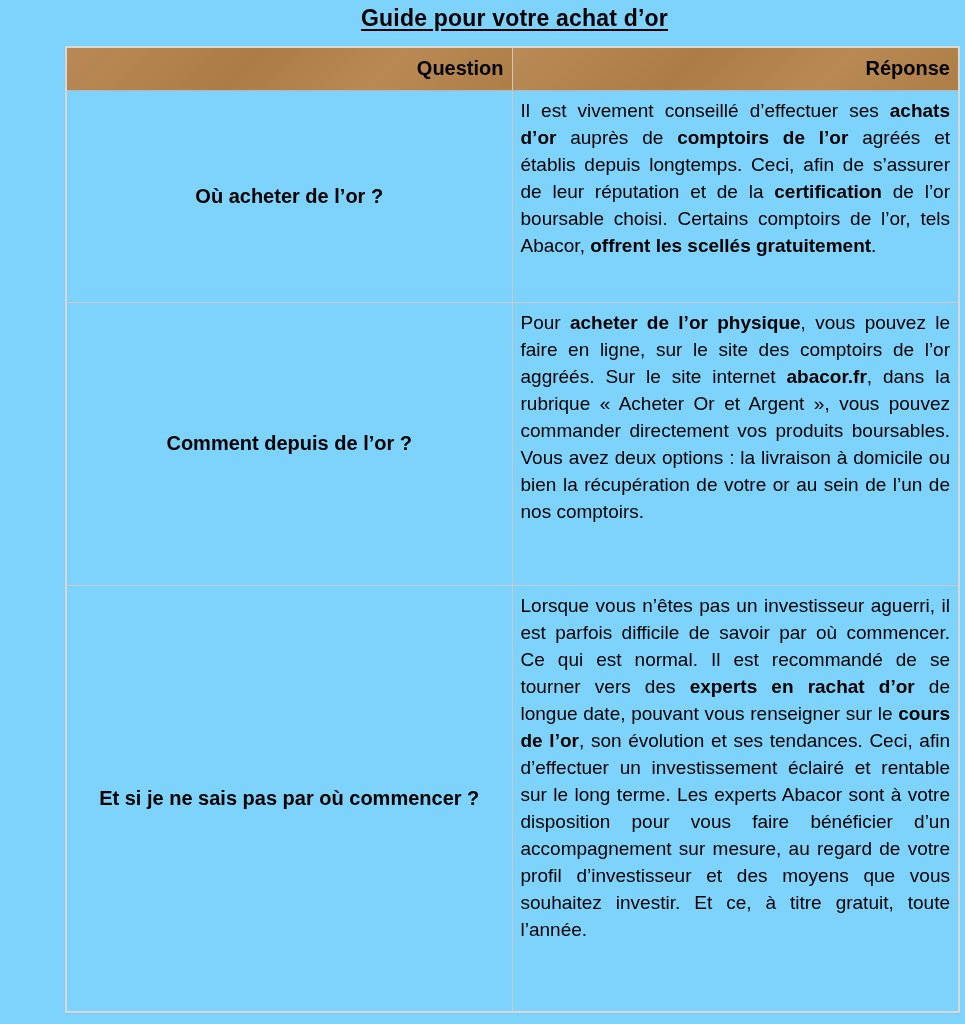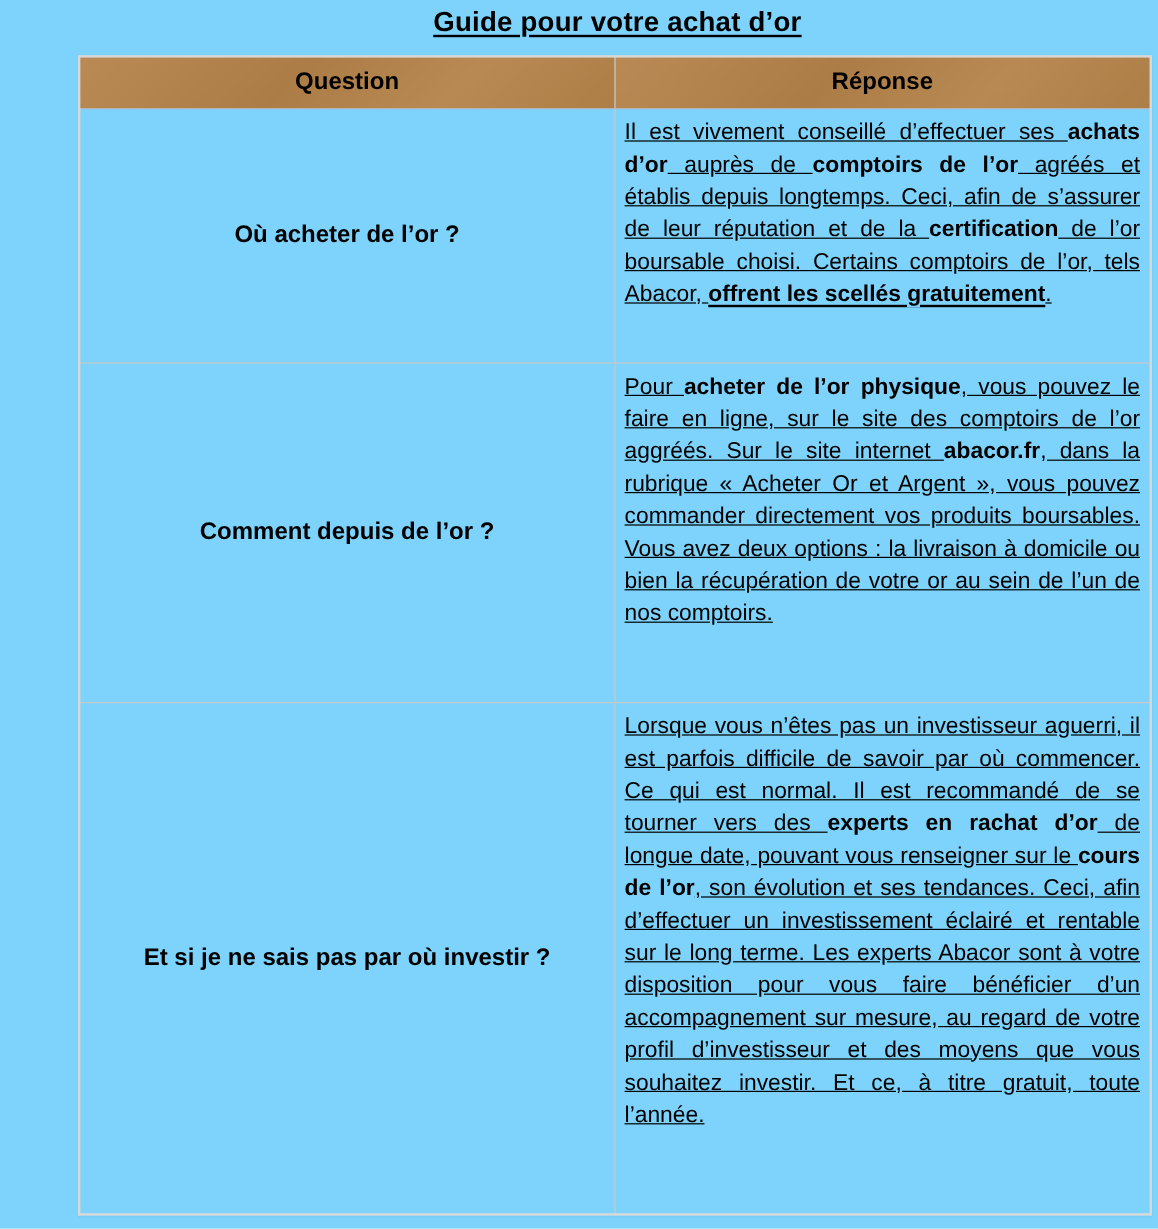--- a/index.html
+++ b/index.html
@@ -40,21 +40,21 @@
   th, td {
     border: 1px solid #c9c9c9;
     vertical-align: middle;
     box-sizing: border-box;
   }
   th.header-cell {
     height: 43px;
     background-color: #b5834a;
     background-image:
       linear-gradient(135deg, rgba(255,255,255,0.06) 0%, rgba(0,0,0,0.05) 40%, rgba(255,255,255,0.05) 70%, rgba(0,0,0,0.04) 100%);
-    text-align: center;
+    text-align: right;
     font-size: 20px;
     font-weight: bold;
     padding: 0 8px;
     border-color: #cfc9bf;
     border-bottom-color: #b5b5b5;
   }
   td.question-cell {
     text-align: center;
     font-weight: bold;
     font-size: 20px;
@@ -63,25 +63,24 @@
   td.answer-cell {
     text-align: justify;
     font-size: 19px;
     line-height: 27px;
     padding: 6px 8px 6px 8px;
     vertical-align: top;
   }
   tr.row-1 { height: 212px; }
   tr.row-2 { height: 283px; }
   tr.row-3 { height: 427px; }
-  .seg-normal { font-weight: normal; text-decoration: underline; }
+  .seg-normal { font-weight: normal; }
   .seg-bold { font-weight: bold; }
   .seg-bold-underline {
     font-weight: bold;
-    text-decoration: underline;
     text-decoration-thickness: 2px;
     text-underline-offset: 3px;
   }
 </style>
 </head>
 <body>
 
 <div class="page">
 
   <h1 class="doc-title">Guide pour votre achat d’or</h1>
@@ -100,19 +99,19 @@
     <tbody>
       <tr class="row-1">
         <td class="question-cell">Où acheter de l’or ?</td>
         <td class="answer-cell"><span class="seg-normal">Il est vivement conseillé d’effectuer ses </span><span class="seg-bold">achats d’or</span><span class="seg-normal"> auprès de </span><span class="seg-bold">comptoirs de l’or</span><span class="seg-normal"> agréés et établis depuis longtemps. Ceci, afin de s’assurer de leur réputation et de la </span><span class="seg-bold">certification</span><span class="seg-normal"> de l’or boursable choisi. Certains comptoirs de l’or, tels Abacor, </span><span class="seg-bold-underline">offrent les scellés gratuitement</span><span class="seg-normal">.</span></td>
       </tr>
       <tr class="row-2">
         <td class="question-cell">Comment depuis de l’or ?</td>
         <td class="answer-cell"><span class="seg-normal">Pour </span><span class="seg-bold">acheter de l’or physique</span><span class="seg-normal">, vous pouvez le faire en ligne, sur le site des comptoirs de l’or aggréés. Sur le site internet </span><span class="seg-bold">abacor.fr</span><span class="seg-normal">, dans la rubrique « Acheter Or et Argent », vous pouvez commander directement vos produits boursables. Vous avez deux options : la livraison à domicile ou bien la récupération de votre or au sein de l’un de nos comptoirs.</span></td>
       </tr>
       <tr class="row-3">
-        <td class="question-cell">Et si je ne sais pas par où investir ?</td>
+        <td class="question-cell">Et si je ne sais pas par où commencer ?</td>
         <td class="answer-cell"><span class="seg-normal">Lorsque vous n’êtes pas un investisseur aguerri, il est parfois difficile de savoir par où commencer. Ce qui est normal. Il est recommandé de se tourner vers des </span><span class="seg-bold">experts en rachat d’or</span><span class="seg-normal"> de longue date, pouvant vous renseigner sur le </span><span class="seg-bold">cours de l’or</span><span class="seg-normal">, son évolution et ses tendances. Ceci, afin d’effectuer un investissement éclairé et rentable sur le long terme. Les experts Abacor sont à votre disposition pour vous faire bénéficier d’un accompagnement sur mesure, au regard de votre profil d’investisseur et des moyens que vous souhaitez investir. Et ce, à titre gratuit, toute l’année.</span></td>
       </tr>
     </tbody>
   </table>
 
 </div>
 
 </body></html>

